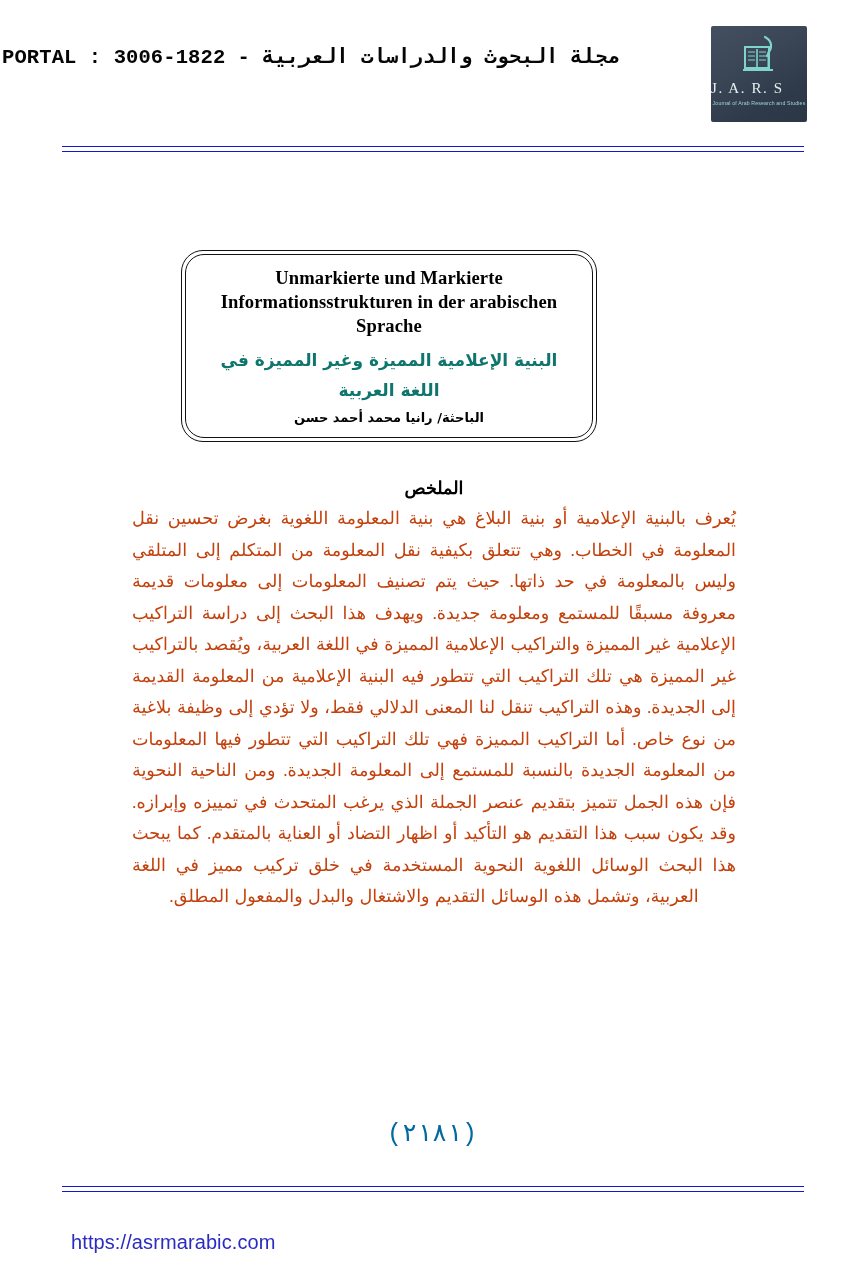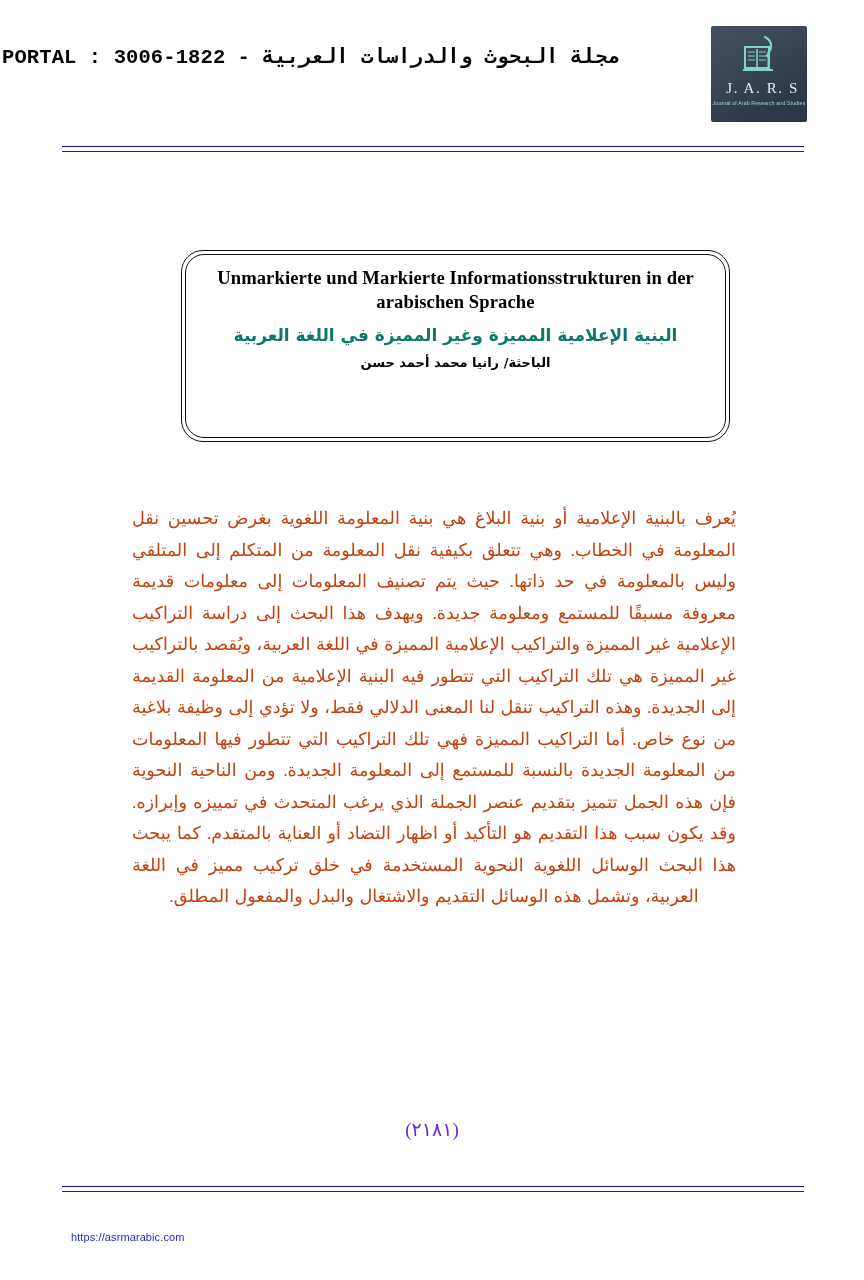--- a/index.html
+++ b/index.html
@@ -66,21 +66,21 @@
     top: 8px;
     transform: translateX(-50%);
     width: 48px;
     height: 44px;
   }
   .logo-acronym {
     position: absolute;
     left: 0;
     right: 8px;
     top: 54px;
-    text-align: right;
+    text-align: left;
     font-family: "Liberation Serif", "DejaVu Serif", serif;
     font-size: 15px;
     font-weight: normal;
     letter-spacing: 1.6px;
     color: #e8eef0;
   }
   .logo-sub {
     position: absolute;
     left: 0;
     right: 0;
@@ -104,21 +104,21 @@
     background: #ffffff;
   }
   .rule-top { top: 146px; }
   .rule-bottom { top: 1186px; }
 
   
   .title-box-wrap {
     position: absolute;
     left: 181px;
     top: 250px;
-    width: 549px;
+    width: 416px;
     height: 192px;
   }
   .title-box-outer {
     position: absolute;
     inset: 0;
     border: 1.6px solid #111111;
     border-radius: 22px;
     box-sizing: border-box;
   }
   .title-box-inner {
@@ -194,32 +194,32 @@
   }
 
   
   .page-number {
     position: absolute;
     left: 0;
     right: 0;
     top: 1118px;
     text-align: center;
     direction: rtl;
-    font-family: Liberation Serif, serif;
-    font-size: 19px;
-    color: #6d28d9;
+    font-family: Liberation Mono, monospace;
+    font-size: 25px;
+    color: #0369a1;
   }
 
   
   .footer-link {
     position: absolute;
     left: 71px;
     top: 1231px;
     font-family: "Liberation Sans", "DejaVu Sans", sans-serif;
-    font-size: 11px;
+    font-size: 20px;
     color: #2b2bc4;
     text-decoration: none;
     letter-spacing: 0.1px;
   }
 </style>
 </head>
 <body>
 
 <div class="page">
 
@@ -253,20 +253,21 @@
   <div class="title-box-wrap">
     <div class="title-box-outer"></div>
     <div class="title-box-inner"></div>
     <div class="title-content">
       <div class="title-de">Unmarkierte und Markierte Informationsstrukturen in der arabischen Sprache</div>
       <div class="title-ar">البنية الإعلامية المميزة وغير المميزة في اللغة العربية</div>
       <div class="title-author">الباحثة/ رانيا محمد أحمد حسن</div>
     </div>
   </div>
 
+  <div class="abstract-heading">الملخص</div>
   <div class="abstract-body">يُعرف بالبنية الإعلامية أو بنية البلاغ هي بنية المعلومة اللغوية بغرض تحسين نقل المعلومة في الخطاب. وهي تتعلق بكيفية نقل المعلومة من المتكلم إلى المتلقي وليس بالمعلومة في حد ذاتها. حيث يتم تصنيف المعلومات إلى معلومات قديمة معروفة مسبقًا للمستمع ومعلومة جديدة. ويهدف هذا البحث إلى دراسة التراكيب الإعلامية غير المميزة والتراكيب الإعلامية المميزة في اللغة العربية، ويُقصد بالتراكيب غير المميزة هي تلك التراكيب التي تتطور فيه البنية الإعلامية من المعلومة القديمة إلى الجديدة. وهذه التراكيب تنقل لنا المعنى الدلالي فقط، ولا تؤدي إلى وظيفة بلاغية من نوع خاص. أما التراكيب المميزة فهي تلك التراكيب التي تتطور فيها المعلومات من المعلومة الجديدة بالنسبة للمستمع إلى المعلومة الجديدة. ومن الناحية النحوية فإن هذه الجمل تتميز بتقديم عنصر الجملة الذي يرغب المتحدث في تمييزه وإبرازه. وقد يكون سبب هذا التقديم هو التأكيد أو اظهار التضاد أو العناية بالمتقدم. كما يبحث هذا البحث الوسائل اللغوية النحوية المستخدمة في خلق تركيب مميز في اللغة العربية، وتشمل هذه الوسائل التقديم  والاشتغال والبدل والمفعول المطلق.</div>
 
   <div class="page-number">(٢١٨١)</div>
 
   <div class="rule rule-bottom"></div>
 
   <a class="footer-link" href="#">https://asrmarabic.com</a>
 
 </div>
 

